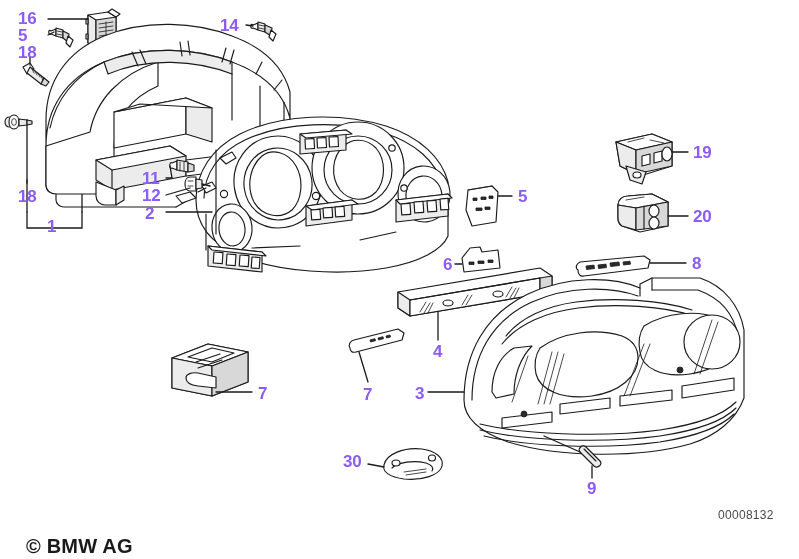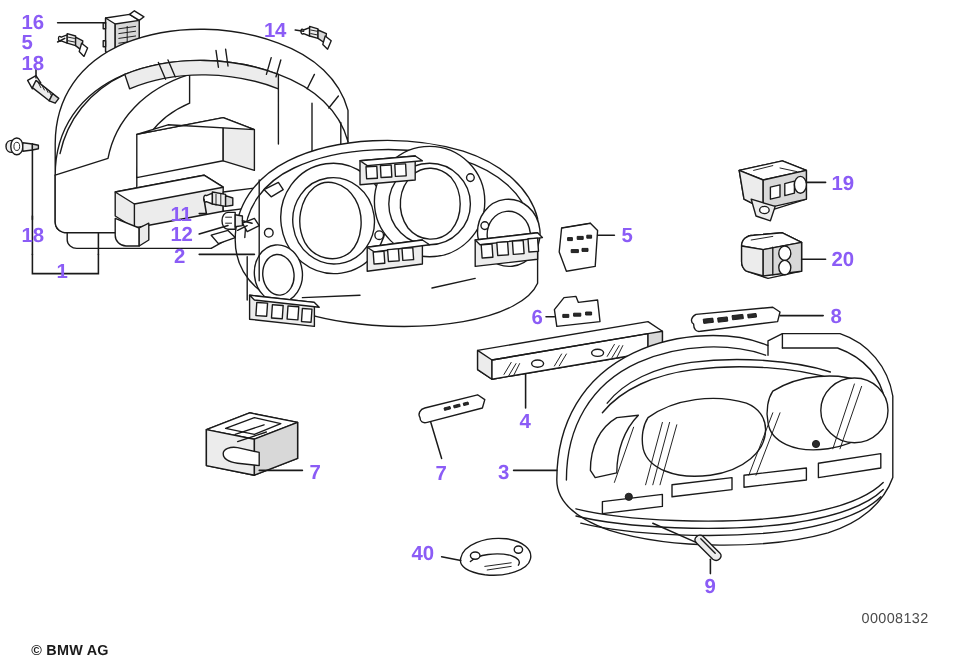--- a/index.html
+++ b/index.html
@@ -33,21 +33,21 @@
     color: #8b5cf6;
     line-height: 1;
     white-space: nowrap;
     letter-spacing: -0.2px;
   }
   #footer-copyright {
     position: absolute;
     left: 26px;
     top: 535px;
     font-family: "Liberation Sans", sans-serif;
-    font-size: 12px;
+    font-size: 20px;
     font-weight: bold;
     color: #1a1a1a;
     white-space: nowrap;
     letter-spacing: 0.2px;
   }
   #footer-diagram-id {
     position: absolute;
     left: 718px;
     top: 508px;
     font-family: "Liberation Sans", sans-serif;
@@ -447,18 +447,18 @@
   <span class="callout" style="left:18px;  top:188px;">18</span>
   <span class="callout" style="left:142px; top:170px;">11</span>
   <span class="callout" style="left:142px; top:187px;">12</span>
   <span class="callout" style="left:18px;  top:27px;">5</span>
   <span class="callout" style="left:220px; top:17px;">14</span>
   <span class="callout" style="left:18px;  top:44px;">18</span>
   <span class="callout" style="left:18px;  top:10px;">16</span>
   <span class="callout" style="left:258px; top:385px;">7</span>
   <span class="callout" style="left:693px; top:144px;">19</span>
   <span class="callout" style="left:693px; top:208px;">20</span>
-  <span class="callout" style="left:343px; top:453px;">40</span>
+  <span class="callout" style="left:343px; top:453px;">30</span>
 
   <div id="footer-copyright">© BMW AG</div>
   <div id="footer-diagram-id">00008132</div>
 
 </div>
 
 </body></html>

